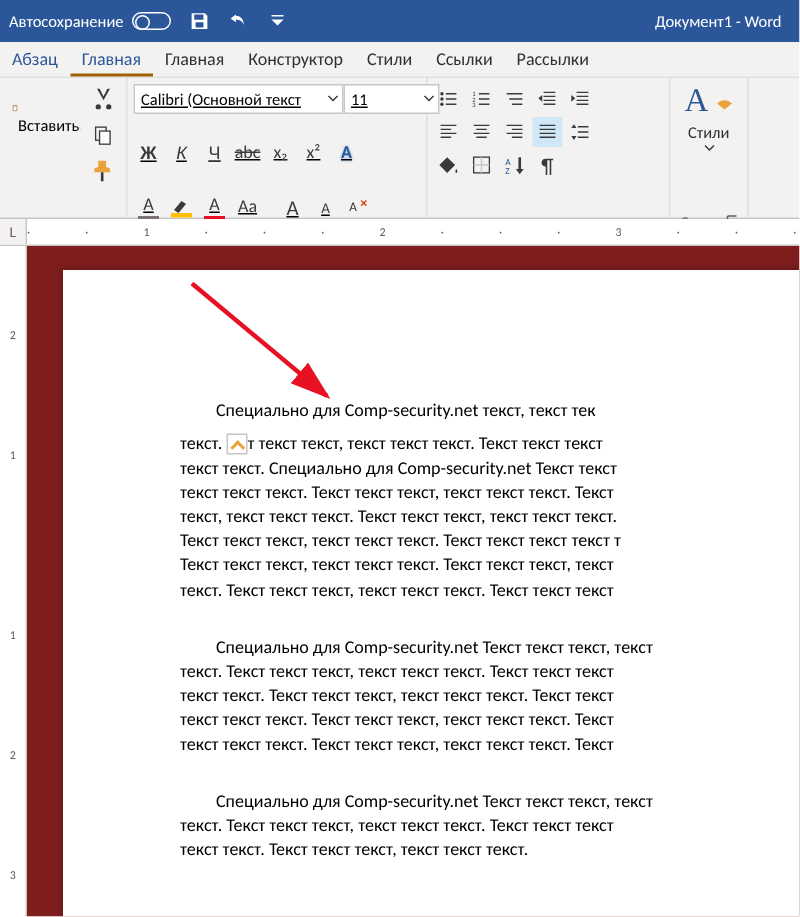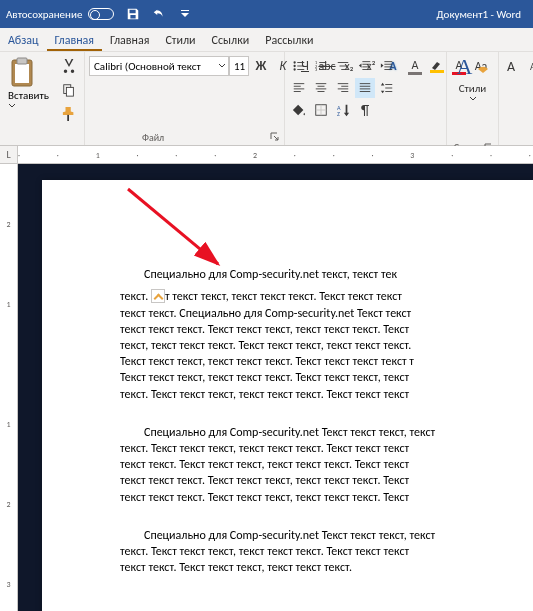--- a/index.html
+++ b/index.html
@@ -79,41 +79,41 @@
   .group-label {
     text-align: center; color: #605e5c; font-size: 10px; height: 16px;
     display: flex; align-items: center; justify-content: center;
   }
   .lbl-row { display: flex; margin-top: 38px; }
   .dialog-launcher { margin-left: auto; }
   .dialog-launcher svg { display: block; }
 
   .clipboard-group .group-body { flex-direction: row; align-items: flex-start; }
   .paste-btn {
-    display: flex; flex-direction: column; align-items: flex-start;
+    display: flex; flex-direction: row; align-items: flex-end;
     padding: 2px 4px; width: 54px;
   }
   .paste-btn .clip-icon { margin-bottom: 2px; }
   .paste-btn .label { font-size: 11px; text-align: center; line-height: 1.1; }
   .clip-side {
     display: flex; flex-direction: column; gap: 4px; padding-top: 2px;
   }
   .small-btn { width: 22px; height: 20px; display: flex; justify-content: center; align-items: center; }
   .icon { fill: #3b3a39; }
 
   .font-group { width: 200px; }
-  .font-group .group-body { flex-direction: row; gap: 2px; padding-top: 2px; }
+  .font-group .group-body { flex-direction: column; gap: 16px; padding-top: 2px; text-decoration: underline; }
   .font-row { display: flex; align-items: center; gap: 0; }
   .combo {
     background: #fff; border: 1px solid #c8c6c4; height: 20px;
     display: flex; align-items: center; font-size: 11px; padding: 0 2px 0 4px;
   }
   .combo .caret { margin-left: auto; }
   .combo.font-name { width: 140px; }
-  .combo.font-size { width: 20px; text-align: center; }
+  .combo.font-size { width: 64px; text-align: center; }
   .row2, .row3 { display: flex; gap: 2px; align-items: center; }
   .fmt {
     width: 20px; height: 20px; display: flex; justify-content: center; align-items: center;
     font-size: 12px; color: #3b3a39;
   }
   .fmt.bold { font-weight: bold; font-family: Arial; }
   .fmt.italic { font-style: italic; font-family: Arial; }
   .fmt.under { text-decoration: underline; font-family: Arial; }
   .fmt.strike { text-decoration: line-through; }
   .caret { width: 8px; height: 8px; }
@@ -162,21 +162,21 @@
     background: #fff;
     border-right: 1px solid #c8c6c4;
     font-size: 8px;
     color: #605e5c;
     text-align: center;
   }
   .ruler-v .tick { height: 40px; display: flex; align-items: center; justify-content: center; }
 
   .canvas {
     flex: 1;
-    background: #0f172a;
+    background: #7f1d1d;
     overflow: hidden;
     position: relative;
   }
   .page {
     position: absolute;
     left: 24px;
     top: 16px;
     width: 700px;
     background: #fff;
     box-shadow: 0 0 6px rgba(0,0,0,0.25);
@@ -236,20 +236,21 @@
   </div>
   <div class="doc-title">
     <span>Документ1</span> - <span>Word</span>
   </div>
 </div>
 
 <div class="tabs">
   <div class="tab file">Абзац</div>
   <div class="tab active">Главная</div>
   <div class="tab">Главная</div>
+  <div class="tab">Конструктор</div>
   <div class="tab">Стили</div>
   <div class="tab">Ссылки</div>
   <div class="tab">Рассылки</div>
 </div>
 
 <div class="ribbon">
 
   <div class="group clipboard-group">
     <div class="group-body">
       <div class="paste-btn">

